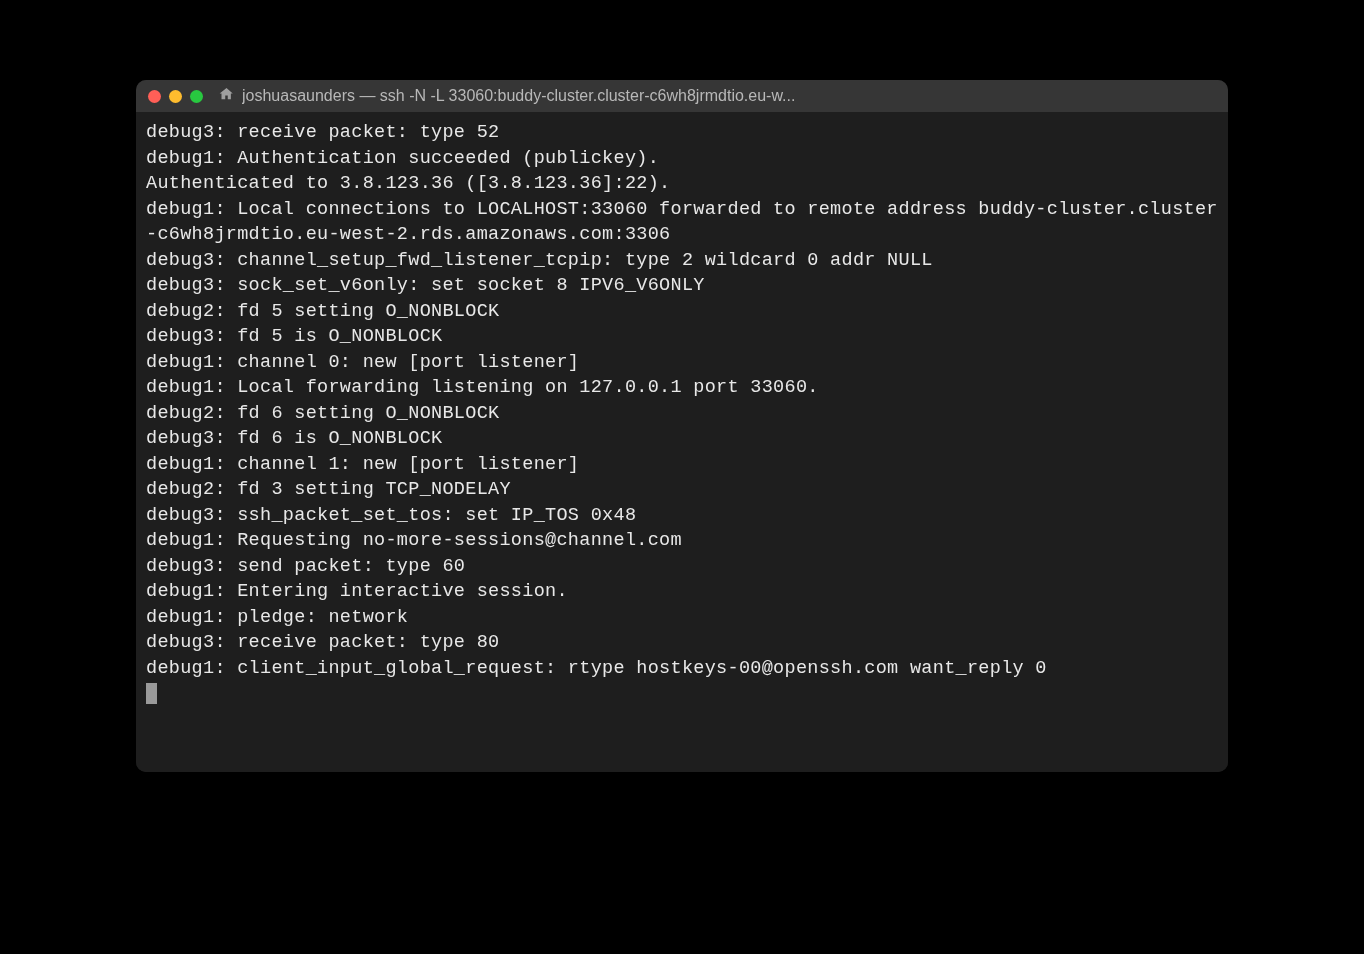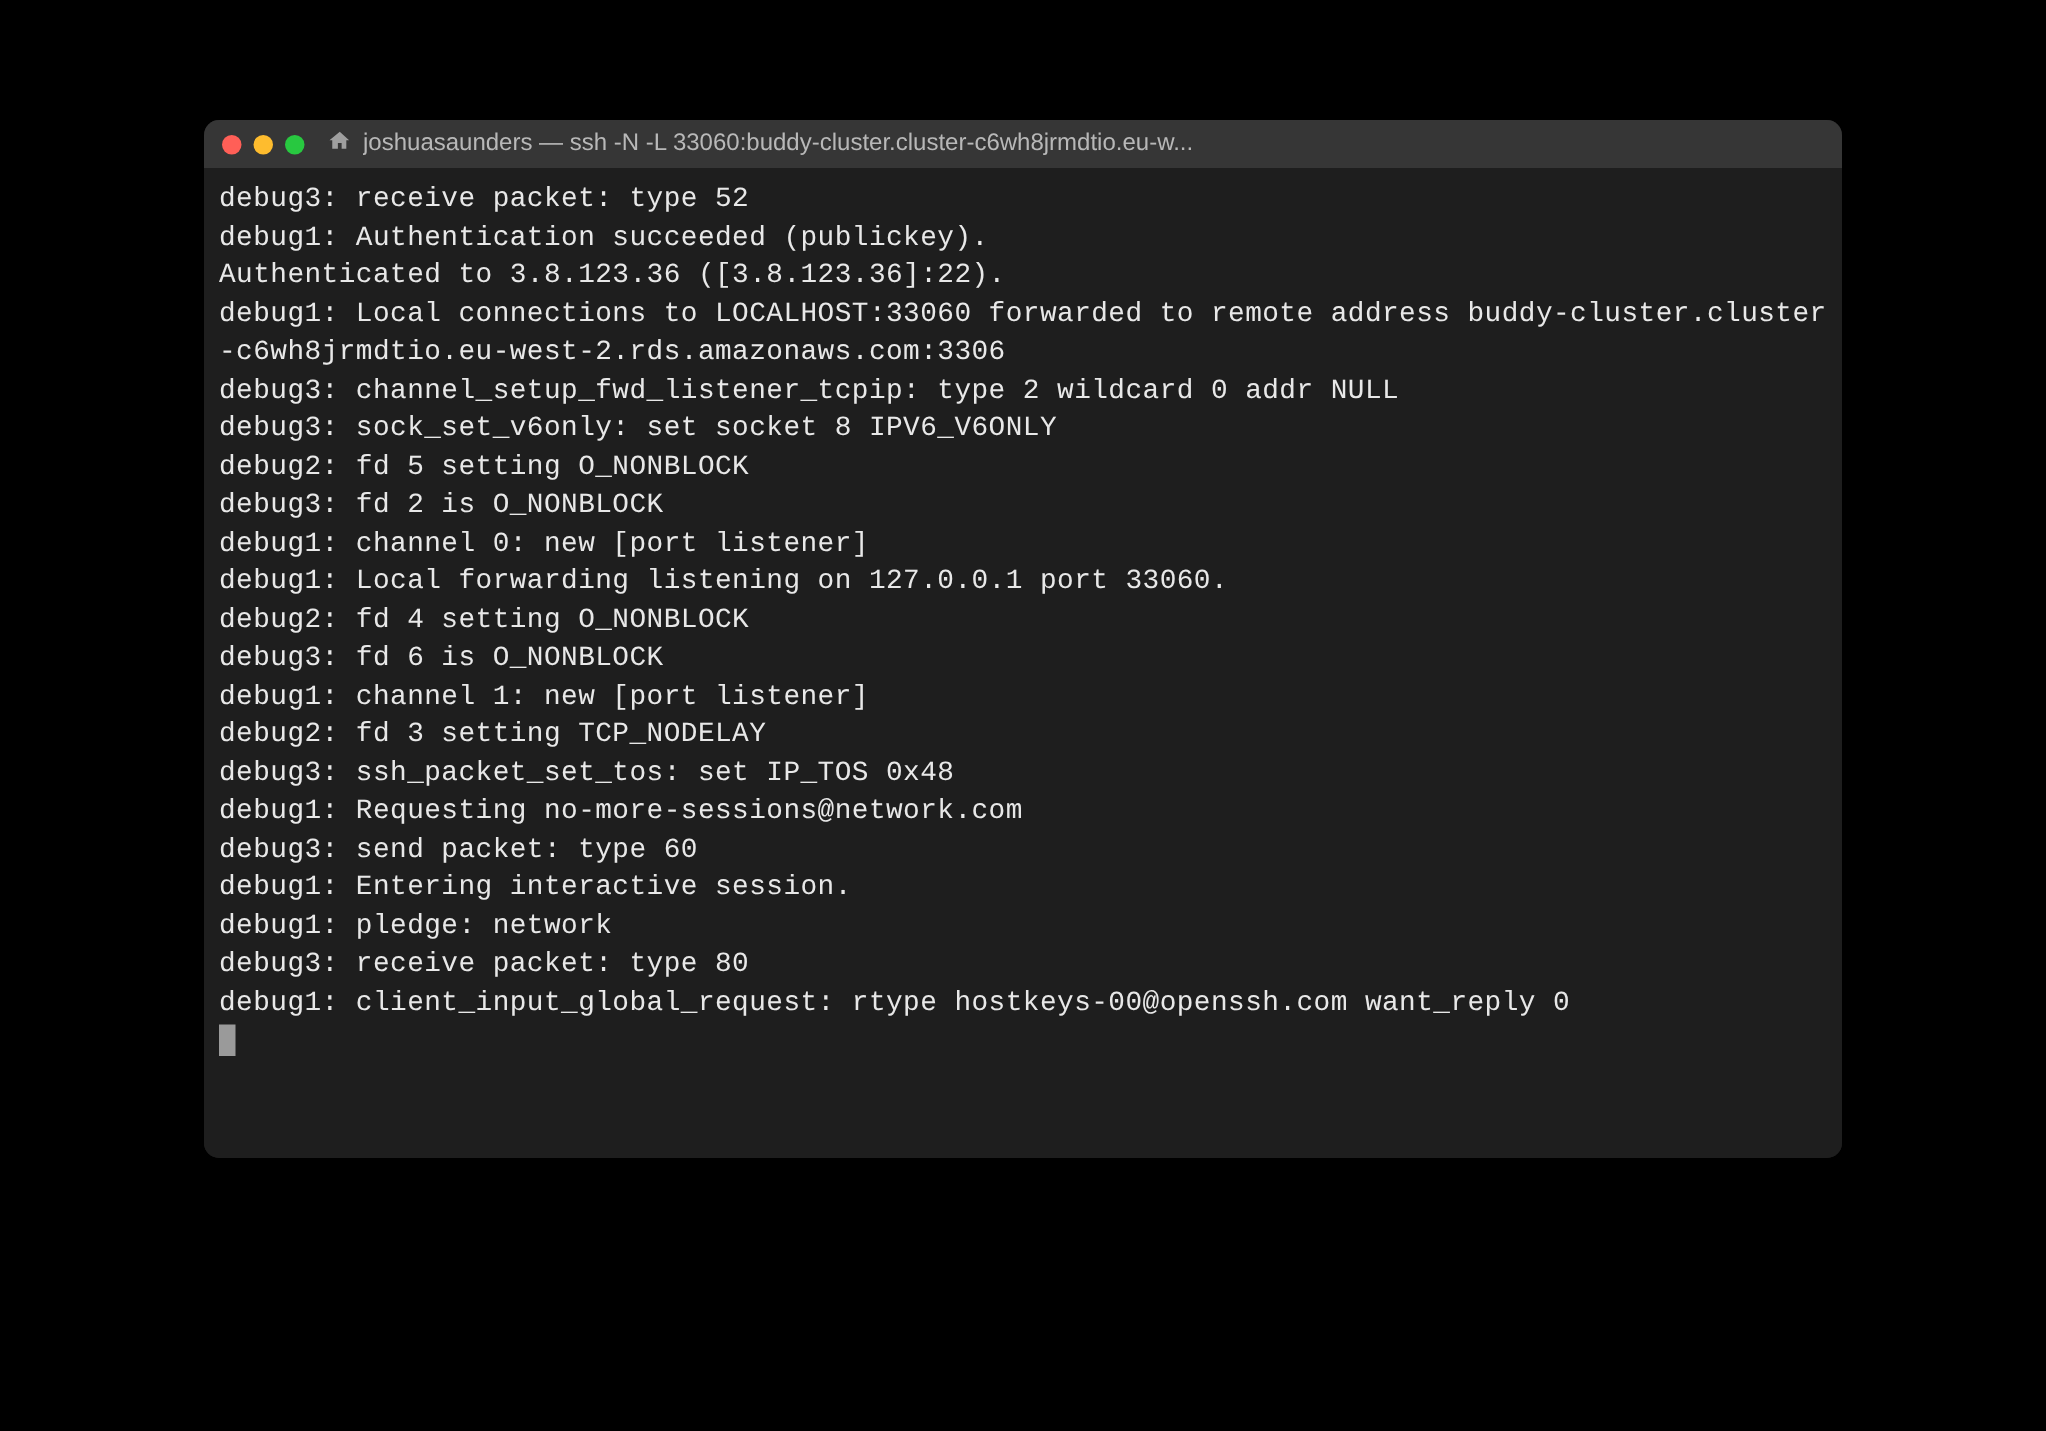--- a/index.html
+++ b/index.html
@@ -119,29 +119,29 @@
     </div>
   </div>
   <div class="terminal-body">
     <div class="term-line">debug3: receive packet: type 52</div>
     <div class="term-line">debug1: Authentication succeeded (publickey).</div>
     <div class="term-line">Authenticated to 3.8.123.36 ([3.8.123.36]:22).</div>
     <div class="term-line">debug1: Local connections to LOCALHOST:33060 forwarded to remote address buddy-cluster.cluster-c6wh8jrmdtio.eu-west-2.rds.amazonaws.com:3306</div>
     <div class="term-line">debug3: channel_setup_fwd_listener_tcpip: type 2 wildcard 0 addr NULL</div>
     <div class="term-line">debug3: sock_set_v6only: set socket 8 IPV6_V6ONLY</div>
     <div class="term-line">debug2: fd 5 setting O_NONBLOCK</div>
-    <div class="term-line">debug3: fd 2 is O_NONBLOCK</div>
+    <div class="term-line">debug3: fd 5 is O_NONBLOCK</div>
     <div class="term-line">debug1: channel 0: new [port listener]</div>
     <div class="term-line">debug1: Local forwarding listening on 127.0.0.1 port 33060.</div>
-    <div class="term-line">debug2: fd 4 setting O_NONBLOCK</div>
+    <div class="term-line">debug2: fd 6 setting O_NONBLOCK</div>
     <div class="term-line">debug3: fd 6 is O_NONBLOCK</div>
     <div class="term-line">debug1: channel 1: new [port listener]</div>
     <div class="term-line">debug2: fd 3 setting TCP_NODELAY</div>
     <div class="term-line">debug3: ssh_packet_set_tos: set IP_TOS 0x48</div>
-    <div class="term-line">debug1: Requesting no-more-sessions@network.com</div>
+    <div class="term-line">debug1: Requesting no-more-sessions@channel.com</div>
     <div class="term-line">debug3: send packet: type 60</div>
     <div class="term-line">debug1: Entering interactive session.</div>
     <div class="term-line">debug1: pledge: network</div>
     <div class="term-line">debug3: receive packet: type 80</div>
     <div class="term-line">debug1: client_input_global_request: rtype hostkeys-00@openssh.com want_reply 0</div>
     <div class="term-line"><span class="cursor"></span></div>
   </div>
 </div>
 
 </body></html>

